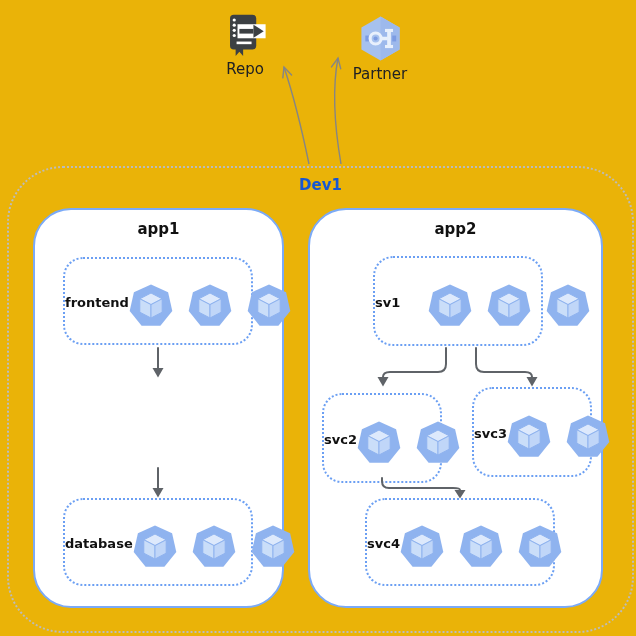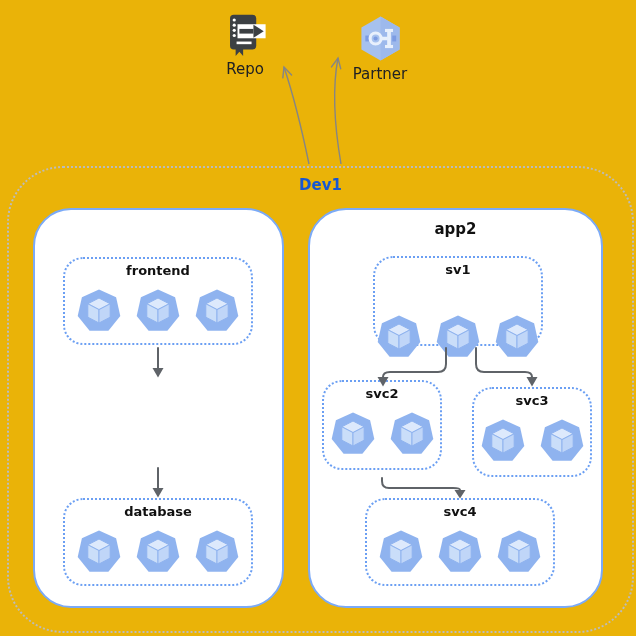--- a/index.html
+++ b/index.html
@@ -18,21 +18,21 @@
   .cluster-label{
     position:absolute;left:0;top:8px;width:100%;text-align:center;
     font-size:15px;font-weight:bold;color:#1657d3;
   }
   .app{
     position:absolute;border:2px solid #7baaf7;border-radius:38px;background:#ffffff;
   }
   .app-label{margin-top:10px;text-align:center;font-size:15px;font-weight:bold;color:#111111;}
   .service{
     position:absolute;border:2px dotted #6b9ff3;border-radius:20px;
-    display:flex;flex-direction:column;align-items:center;background:#ffffff;
+    display:flex;align-items:center;background:#ffffff;
   }
   .service-label{margin-top:4px;font-size:13px;font-weight:bold;color:#111111;height:16px;}
   .pods{display:flex;gap:15px;margin-top:10px;}
   .pod{width:44px;height:44px;}
   
   .arrows{position:absolute;left:0;top:0;pointer-events:none;}
   .flow-line{stroke:#5f6368;stroke-width:2;fill:none;stroke-linecap:round;}
   .flow-head{fill:#5f6368;stroke:none;}
   .ext-line{stroke:#858585;stroke-width:1.4;fill:none;}
   .ext-head{stroke:#858585;stroke-width:1.4;fill:none;stroke-linecap:round;}
@@ -83,20 +83,21 @@
       <rect x="28.6" y="30.6" width="8.2" height="3.2" fill="#e8f0fc"></rect>
       <rect x="36" y="21" width="4" height="6" fill="#7c9ce3"></rect>
     </svg>
     <div class="ext-label">Partner</div>
   </div>
 
   <div class="cluster">
     <div class="cluster-label">Dev1</div>
 
     <div class="app" style="left:24px;top:40px;width:247px;height:396px;">
+      <div class="app-label">app1</div>
 
       <div class="service" style="left:28px;top:47px;width:186px;height:84px;">
         <div class="service-label">frontend</div>
         <div class="pods">
           <svg class="pod">
               <use href="#pod-icon"></use>
             </svg>
           <svg class="pod">
               <use href="#pod-icon"></use>
             </svg>
@@ -134,21 +135,21 @@
             </svg>
           <svg class="pod">
               <use href="#pod-icon"></use>
             </svg>
           <svg class="pod">
               <use href="#pod-icon"></use>
             </svg>
         </div>
       </div>
 
-      <div class="service" style="left:12px;top:170px;width:116px;height:86px;">
+      <div class="service" style="left:12px;top:183px;width:116px;height:86px;">
         <div class="service-label">svc2</div>
         <div class="pods">
           <svg class="pod">
               <use href="#pod-icon"></use>
             </svg>
           <svg class="pod">
               <use href="#pod-icon"></use>
             </svg>
         </div>
       </div>

